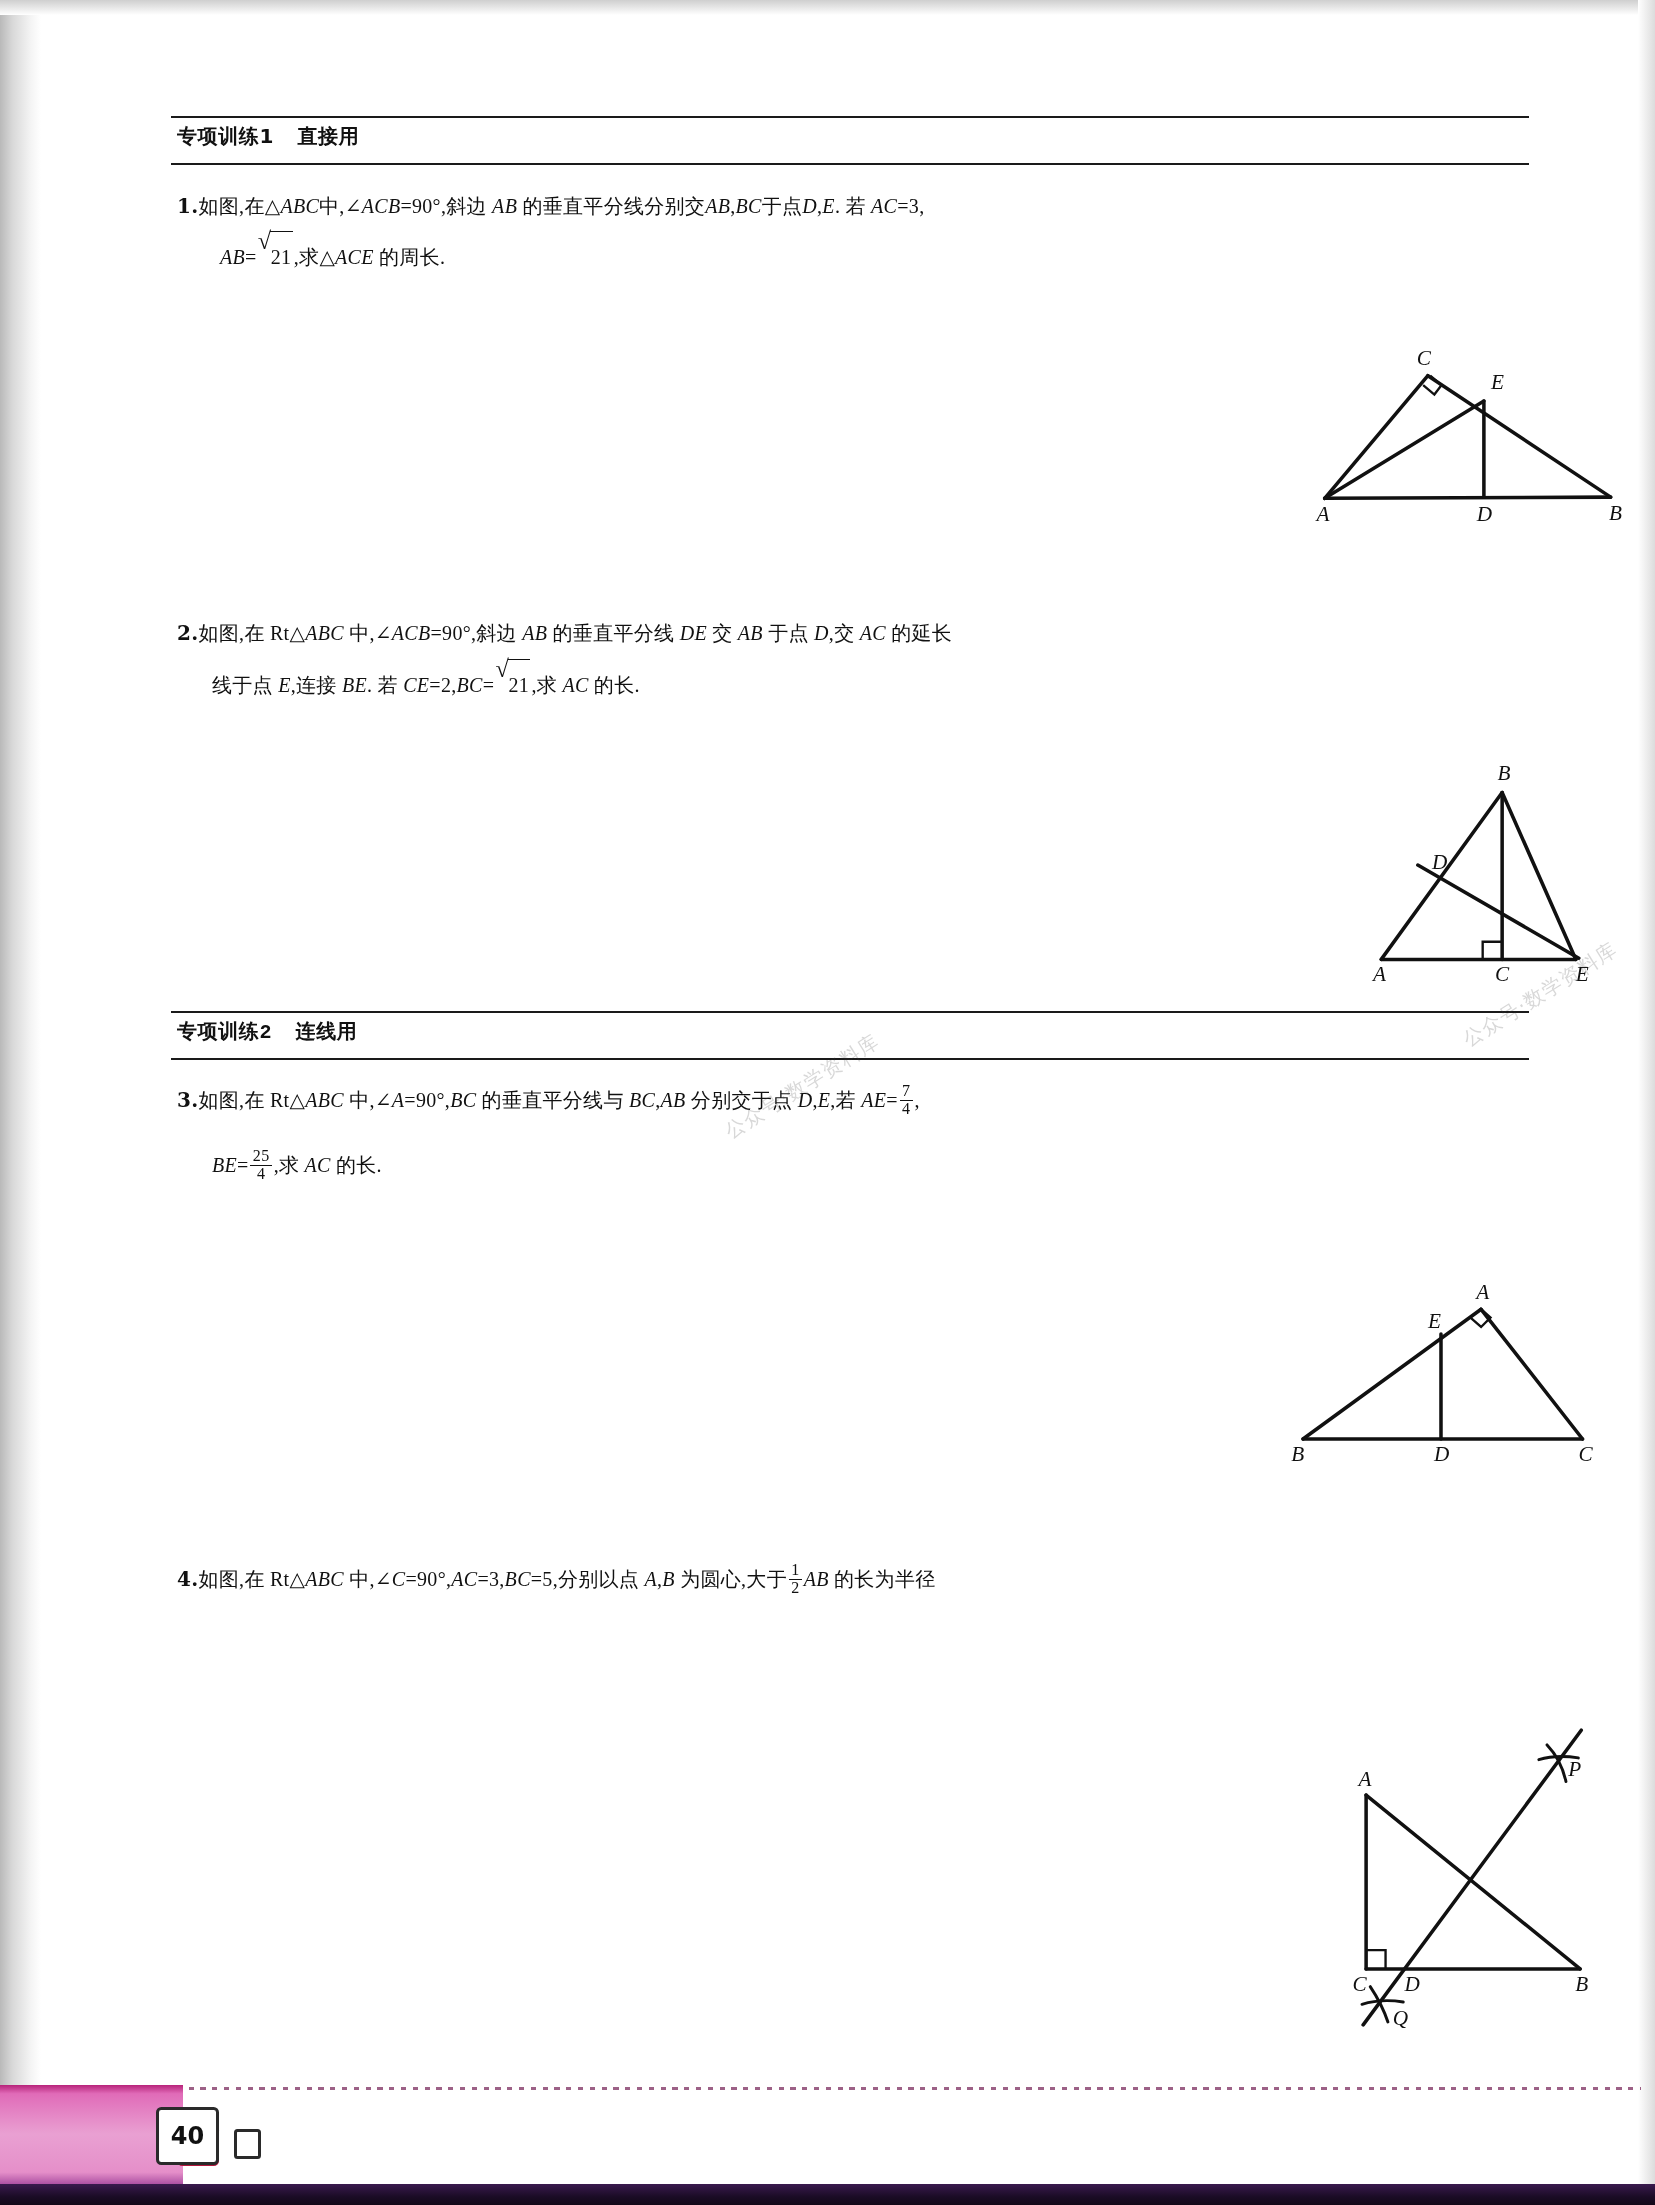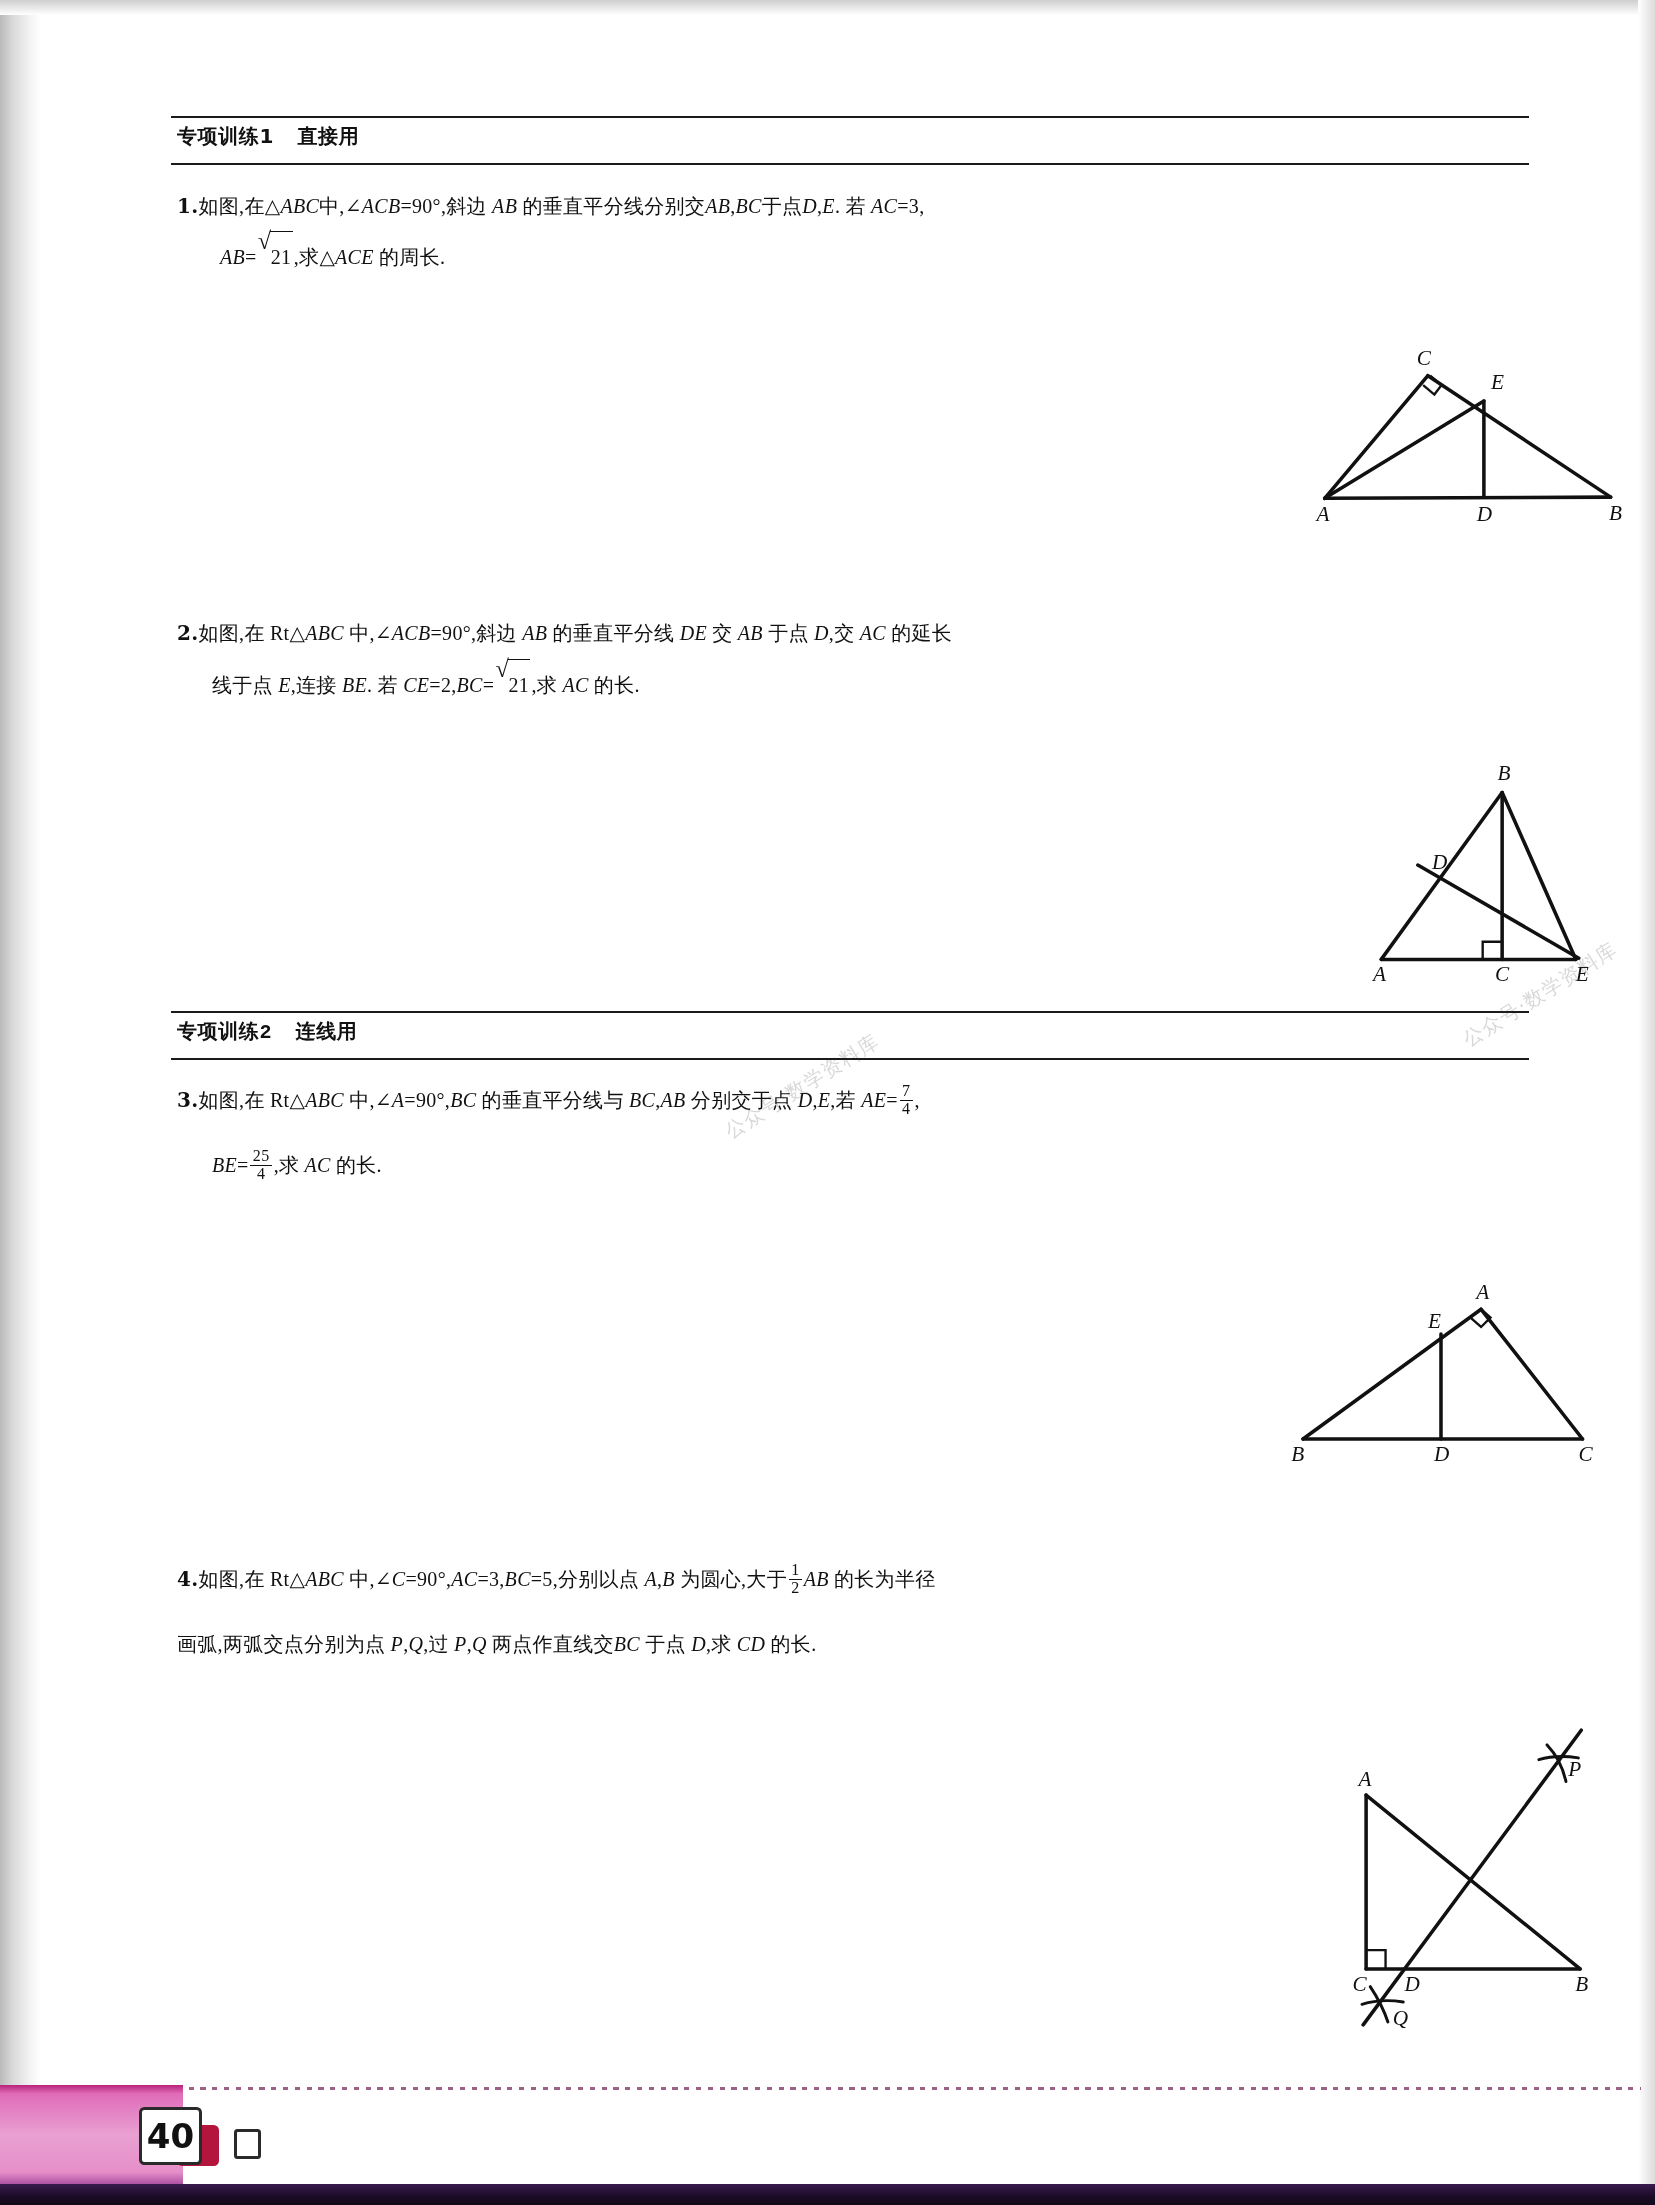--- a/index.html
+++ b/index.html
@@ -138,28 +138,28 @@
     position: absolute; left: 0; top: 2184px; width: 1656px; height: 21px;
     background: linear-gradient(to bottom, #3a1a4e 0%, #1b0c26 60%, #120818 100%);
   }
   #footer-dotline {
     position: absolute; left: 106px; top: 2087px; width: 1535px; height: 3px;
     background: repeating-linear-gradient(to right, #7b2c5e 0 5.3px, transparent 5.3px 11.8px);
     opacity: 0.75;
   }
   .pagenum-box {
     position: absolute;
-    left: 139px; top: 2107px;
+    left: 156px; top: 2107px;
     width: 57px; height: 52px;
     background: #ffffff;
     border: 3px solid #2a2a2a;
     border-radius: 5.3px;
     font-family: "DejaVu Sans", "Liberation Sans", sans-serif;
     font-weight: 700;
-    font-size: 34px;
+    font-size: 24px;
     display: flex;
     align-items: center;
     justify-content: center;
     z-index: 3;
   }
   .pagenum-shadow {
     position: absolute;
     left: 177px; top: 2125px;
     width: 42px; height: 41px;
     background: #b4153c;
@@ -286,23 +286,20 @@
         <text x="290" y="100">E</text>
         <text x="58" y="326">B</text>
         <text x="300" y="326">D</text>
         <text x="545" y="326">C</text>
       </g>
     </svg>
   </div>
 
   <div class="prob" style="left:177px; top:1554px; width:1375px;">
     <span class="num">4.</span><span>如图,在 Rt△</span><span class="it">ABC</span><span> 中,∠</span><span class="it">C</span><span>=90°,</span><span class="it">AC</span><span>=3,</span><span class="it">BC</span><span>=5,分别以点 </span><span class="it">A</span><span>,</span><span class="it">B</span><span> 为圆心,大于</span><span class="frac"><span class="nu">1</span><span class="de">2</span></span><span class="it">AB</span><span> 的长为半径</span>
-  </div>
-  <div class="prob" style="left:177px; top:1619px;">
-    <span>画弧,两弧交点分别为点 </span><span class="it">P</span><span>,</span><span class="it">Q</span><span>,过 </span><span class="it">P</span><span>,</span><span class="it">Q</span><span> 两点作直线交</span><span class="it">BC</span><span> 于点 </span><span class="it">D</span><span>,求 </span><span class="it">CD</span><span> 的长.</span>
   </div>
 
   <div class="fig" style="left:1316px; top:1727px;">
     <svg width="336" height="307" viewBox="0 0 570 520">
       <g stroke="#111" stroke-width="6" fill="none" stroke-linecap="round">
 
         <path d="M85 115 L85 410"></path>
         <path d="M85 410 L448 410"></path>
         <path d="M85 115 L448 410"></path>
 

